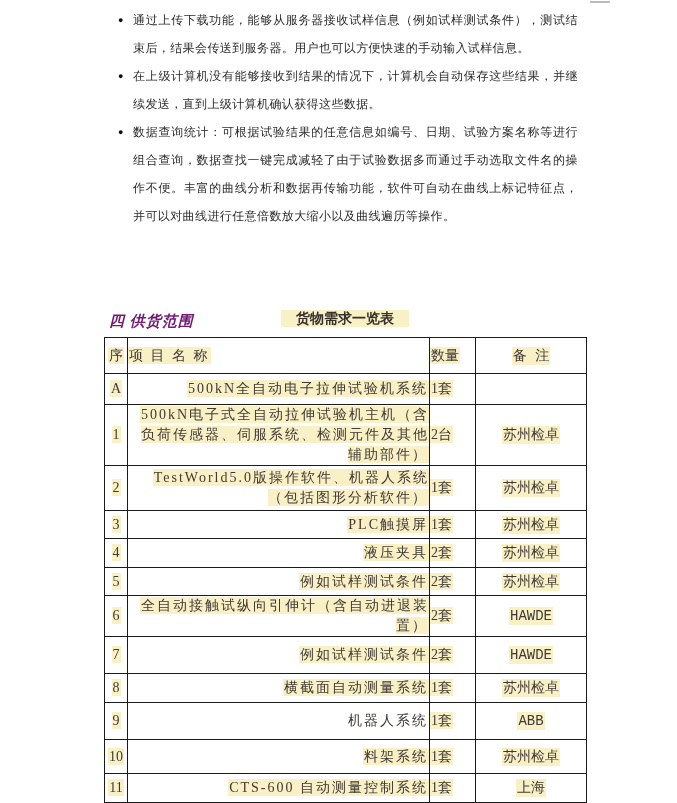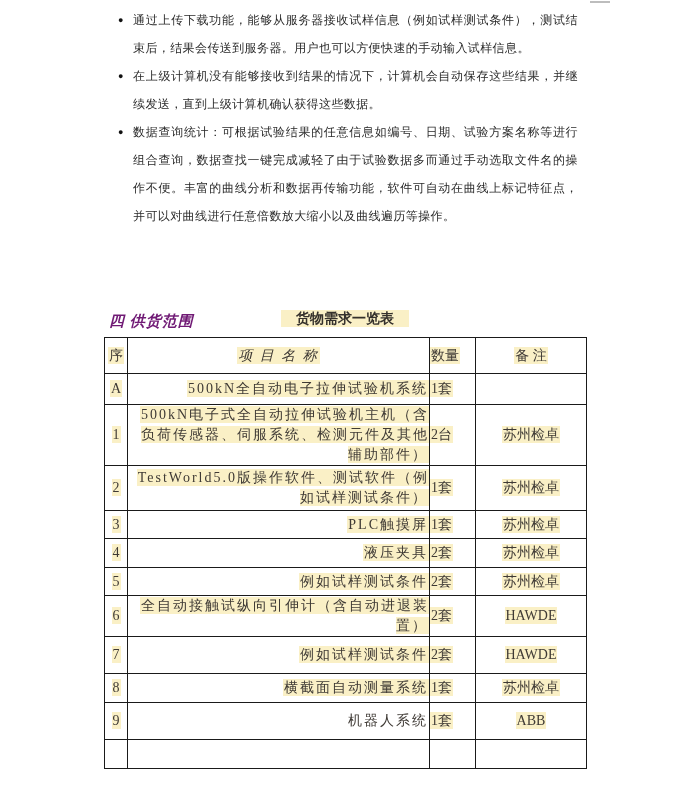--- a/index.html
+++ b/index.html
@@ -54,23 +54,23 @@
     vertical-align:middle;
     font-weight:normal;
     overflow:hidden;
   }
   col.c-no{width:23px;}
   col.c-name{width:302px;}
   col.c-qty{width:46px;}
   col.c-remark{width:111px;}
   td.no,th.no{text-align:center;}
   td.name,th.name{text-align:right;padding:1px 2px 1px 3px;letter-spacing:2px;line-height:20px;}
-  th.name{text-align:center;font-style:italic;}
+  th.name{text-align:left;}
   td.qty,th.qty{text-align:left;}
-  td.remark,th.remark{text-align:center;}
+  td.remark,th.remark{text-align:center;font-family:Liberation Mono, monospace;}
   .hl{background:#faf0c6;}
   .cellspan{display:inline;padding:1px 1px;}
 </style>
 </head>
 <body>
 
 <div class="page">
 
   <div class="artifact-line"></div>
 
@@ -116,21 +116,21 @@
       <td class="remark"><span class="cellspan"></span></td>
     </tr>
     <tr style="height:45px;">
       <td class="no"><span class="cellspan hl">1</span></td>
       <td class="name"><span class="cellspan hl">500kN电子式全自动拉伸试验机主机（含负荷传感器、伺服系统、检测元件及其他辅助部件）</span></td>
       <td class="qty"><span class="cellspan hl">2台</span></td>
       <td class="remark"><span class="cellspan hl">苏州检卓</span></td>
     </tr>
     <tr style="height:45px;">
       <td class="no"><span class="cellspan hl">2</span></td>
-      <td class="name"><span class="cellspan hl">TestWorld5.0版操作软件、测试软件（例如试样测试条件）</span></td>
+      <td class="name"><span class="cellspan hl">TestWorld5.0版操作软件、机器人系统（包括图形分析软件）</span></td>
       <td class="qty"><span class="cellspan hl">1套</span></td>
       <td class="remark"><span class="cellspan hl">苏州检卓</span></td>
     </tr>
     <tr style="height:28px;">
       <td class="no"><span class="cellspan hl">3</span></td>
       <td class="name"><span class="cellspan hl">PLC触摸屏</span></td>
       <td class="qty"><span class="cellspan hl">1套</span></td>
       <td class="remark"><span class="cellspan hl">苏州检卓</span></td>
     </tr>
     <tr style="height:29px;">
@@ -162,20 +162,32 @@
       <td class="name"><span class="cellspan hl">横截面自动测量系统</span></td>
       <td class="qty"><span class="cellspan hl">1套</span></td>
       <td class="remark"><span class="cellspan hl">苏州检卓</span></td>
     </tr>
     <tr style="height:37px;">
       <td class="no"><span class="cellspan hl">9</span></td>
       <td class="name"><span class="cellspan">机器人系统</span></td>
       <td class="qty"><span class="cellspan hl">1套</span></td>
       <td class="remark"><span class="cellspan hl">ABB</span></td>
     </tr>
+    <tr style="height:34px;">
+      <td class="no"><span class="cellspan hl">10</span></td>
+      <td class="name"><span class="cellspan hl">料架系统</span></td>
+      <td class="qty"><span class="cellspan hl">1套</span></td>
+      <td class="remark"><span class="cellspan hl">苏州检卓</span></td>
+    </tr>
+    <tr style="height:29px;">
+      <td class="no"><span class="cellspan hl">11</span></td>
+      <td class="name"><span class="cellspan hl">CTS-600 自动测量控制系统</span></td>
+      <td class="qty"><span class="cellspan hl">1套</span></td>
+      <td class="remark"><span class="cellspan hl">上海</span></td>
+    </tr>
     <tr style="height:29px;">
       <td class="no"></td>
       <td class="name"></td>
       <td class="qty"></td>
       <td class="remark"></td>
     </tr>
   </tbody>
     </table>
 
 </div>

